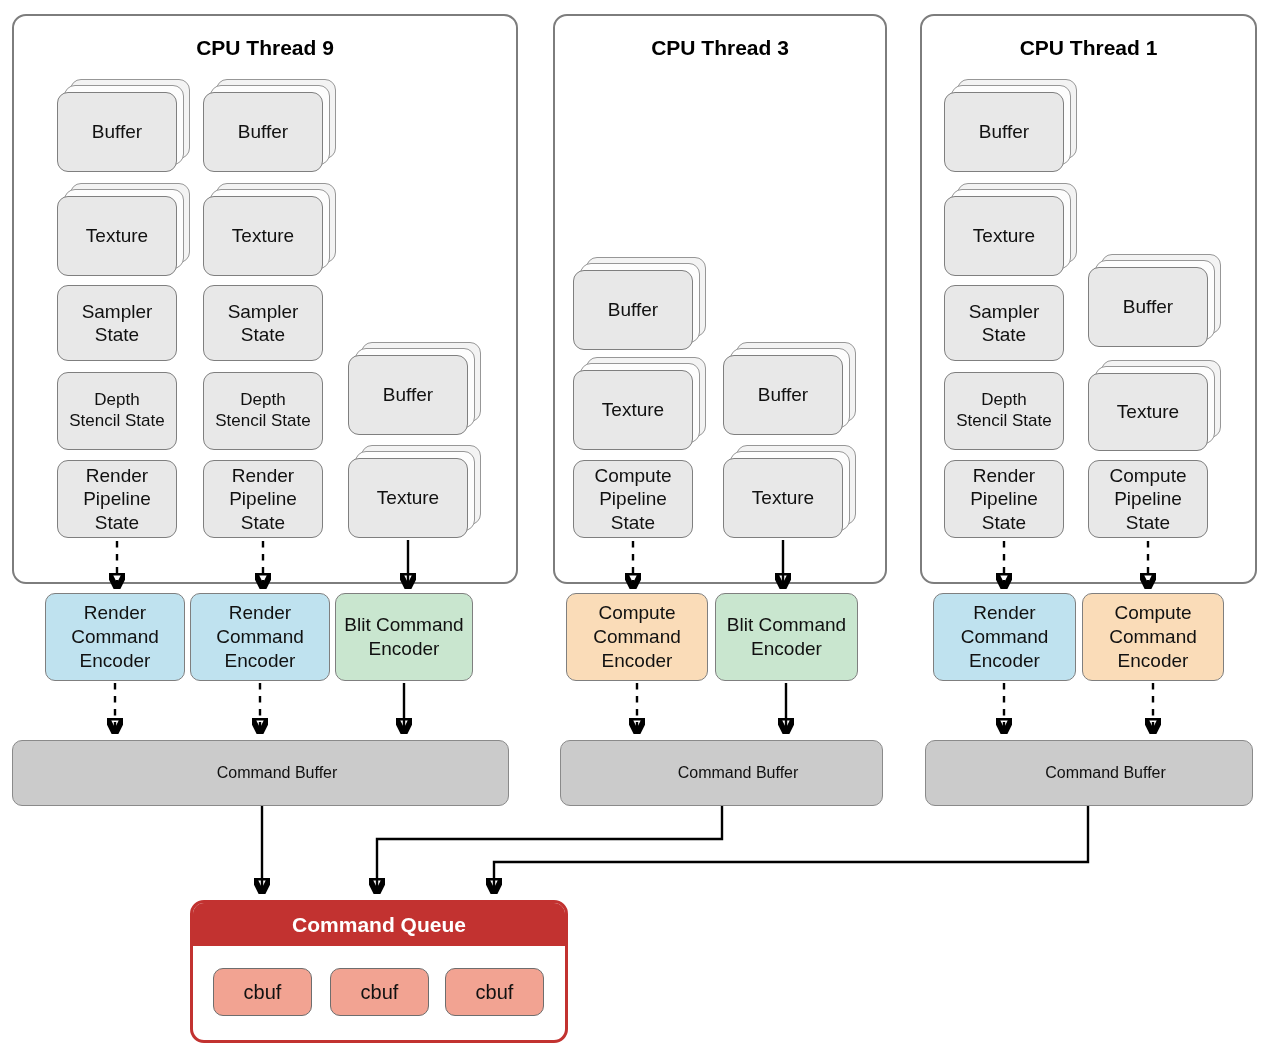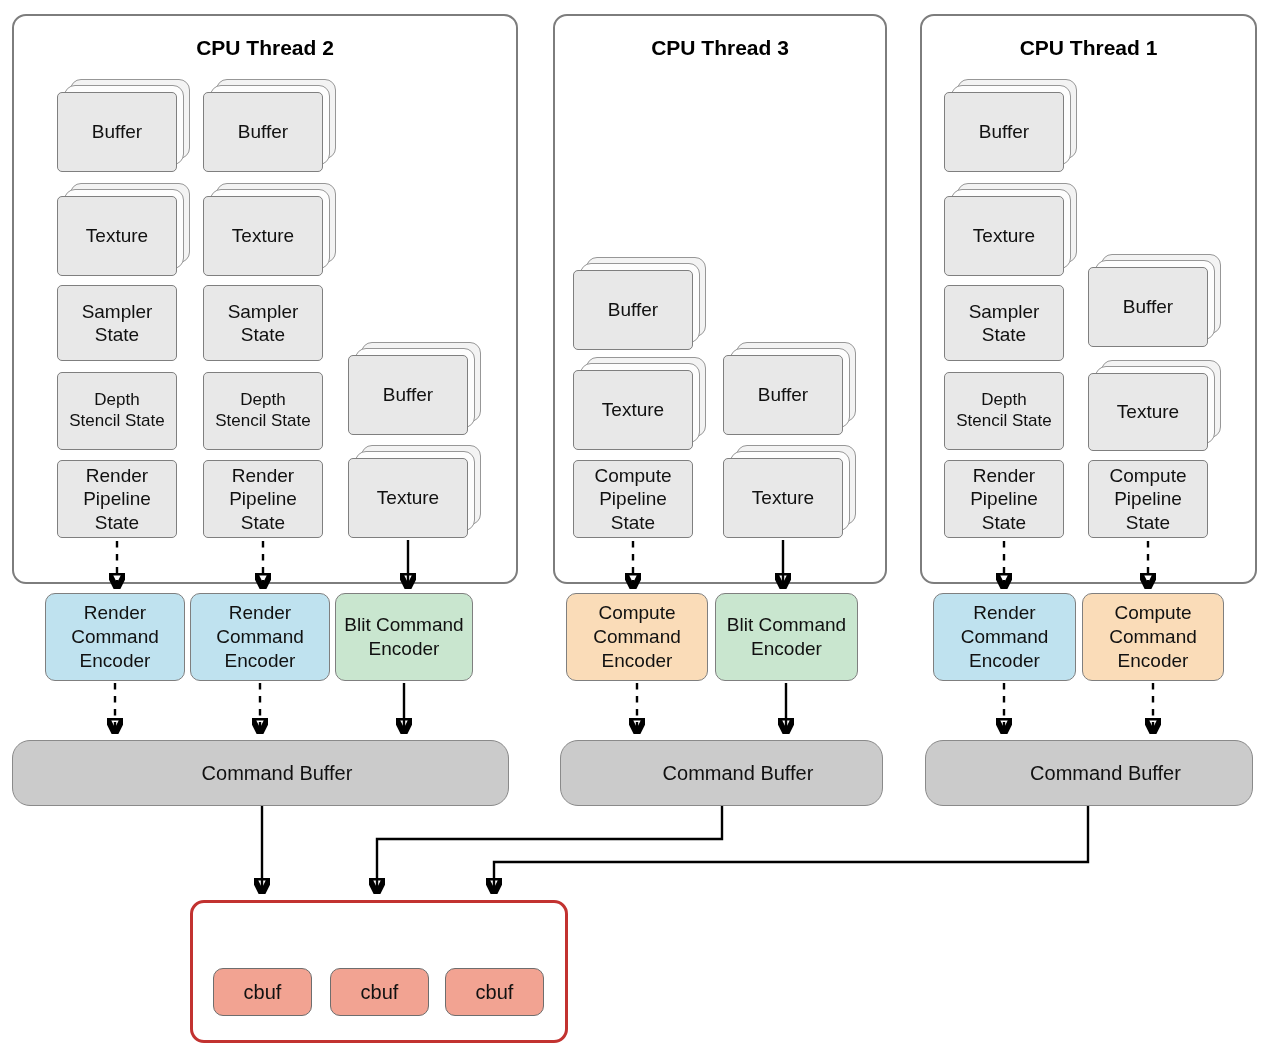--- a/index.html
+++ b/index.html
@@ -17,34 +17,34 @@
   }
   .stack{position:absolute;}
   .stack .layer{
     position:absolute;width:100%;height:100%;
     background:#fdfdfd;border:1.5px solid #979797;border-radius:11px;box-sizing:border-box;
   }
   .stack .l2{left:13px;top:-13px;background:#f3f3f3;}
   .stack .l1{left:7px;top:-7px;}
   .obox{
     position:absolute;display:flex;align-items:center;justify-content:center;text-align:center;
-    background:#e8e8e8;border:1.5px solid #7f7f7f;border-radius:5px;box-sizing:border-box;
+    background:#e8e8e8;border:1.5px solid #7f7f7f;border-radius:11px;box-sizing:border-box;
     font-size:19px;line-height:1.22;padding:10px;
   }
   .stack .obox{position:absolute;left:0;top:0;width:100%;height:100%;}
   .obox.small{font-size:17px;}
   .enc{
     position:absolute;display:flex;align-items:center;justify-content:center;text-align:center;
     border:1.5px solid #7f7f7f;border-radius:10px;box-sizing:border-box;
     font-size:19px;line-height:1.26;padding:4px;
   }
   .cbuffer{
     position:absolute;display:flex;align-items:center;justify-content:center;
-    background:#cbcbcb;border:1.5px solid #8a8a8a;border-radius:18px;box-sizing:border-box;
-    font-size:20px;
+    background:#cbcbcb;border:1.5px solid #8a8a8a;border-radius:10px;box-sizing:border-box;
+    font-size:16px;
     padding-left:33px;
   }
   .queue{
     position:absolute;background:#fff;border:3px solid #c23230;border-radius:14px;
     overflow:hidden;box-sizing:border-box;
   }
   .queue-header{
     position:absolute;left:0;top:0;width:100%;height:43px;background:#c23230;
     display:flex;align-items:center;justify-content:center;
     color:#fff;font-size:21px;font-weight:bold;
@@ -57,21 +57,21 @@
   #arrows{position:absolute;left:0;top:0;width:1265px;height:1057px;pointer-events:none;}
   #arrows path{fill:none;stroke:#000;stroke-width:2.4;}
   #arrows path.dashed{stroke-dasharray:6.5 6.5;}
 </style>
 </head>
 <body>
 
 <div id="canvas">
 
   <div class="panel" style="left:12px;top:14px;width:502px;height:566px;">
-    <div class="panel-title">CPU Thread 2</div>
+    <div class="panel-title">CPU Thread 9</div>
   </div>
 
   <div class="stack" style="left:57px;top:92px;width:120px;height:80px;">
     <div class="layer l2"></div>
       <div class="layer l1"></div>
     <div class="obox" style="background: rgb(232, 232, 232);">Buffer</div>
   </div>
   <div class="stack" style="left:203px;top:92px;width:120px;height:80px;">
     <div class="layer l2"></div>
       <div class="layer l1"></div>
@@ -169,20 +169,21 @@
     <div class="obox" style="background: rgb(232, 232, 232);">Texture</div>
   </div>
   <div class="obox" style="left: 1088px; top: 460px; width: 120px; height: 78px; background: rgb(232, 232, 232);">Compute Pipeline State</div>
 
   <div class="enc" style="left: 933px; top: 593px; width: 143px; height: 88px; background: rgb(191, 226, 239);">Render Command Encoder</div>
   <div class="enc" style="left: 1082px; top: 593px; width: 142px; height: 88px; background: rgb(250, 220, 184);">Compute Command Encoder</div>
 
   <div class="cbuffer" style="left: 925px; top: 740px; width: 328px; height: 66px; background: rgb(203, 203, 203);">Command Buffer</div>
 
   <div class="queue" style="left:190px;top:900px;width:378px;height:143px;">
+    <div class="queue-header" style="background: rgb(194, 50, 48);">Command Queue</div>
     <div class="cbuf" style="left: 20px; top: 65px; width: 99px; height: 48px; background: rgb(242, 163, 146);">cbuf</div>
     <div class="cbuf" style="left: 137px; top: 65px; width: 99px; height: 48px; background: rgb(242, 163, 146);">cbuf</div>
     <div class="cbuf" style="left: 252px; top: 65px; width: 99px; height: 48px; background: rgb(242, 163, 146);">cbuf</div>
   </div>
 
   <svg id="arrows" viewBox="0 0 1265 1057">
     <defs>
       <marker id="ah" markerWidth="7" markerHeight="7" refX="5.2" refY="3.5" orient="auto">
         <path d="M0,0 L7,3.5 L0,7 Z" fill="#000" stroke="none"></path>
       </marker>

